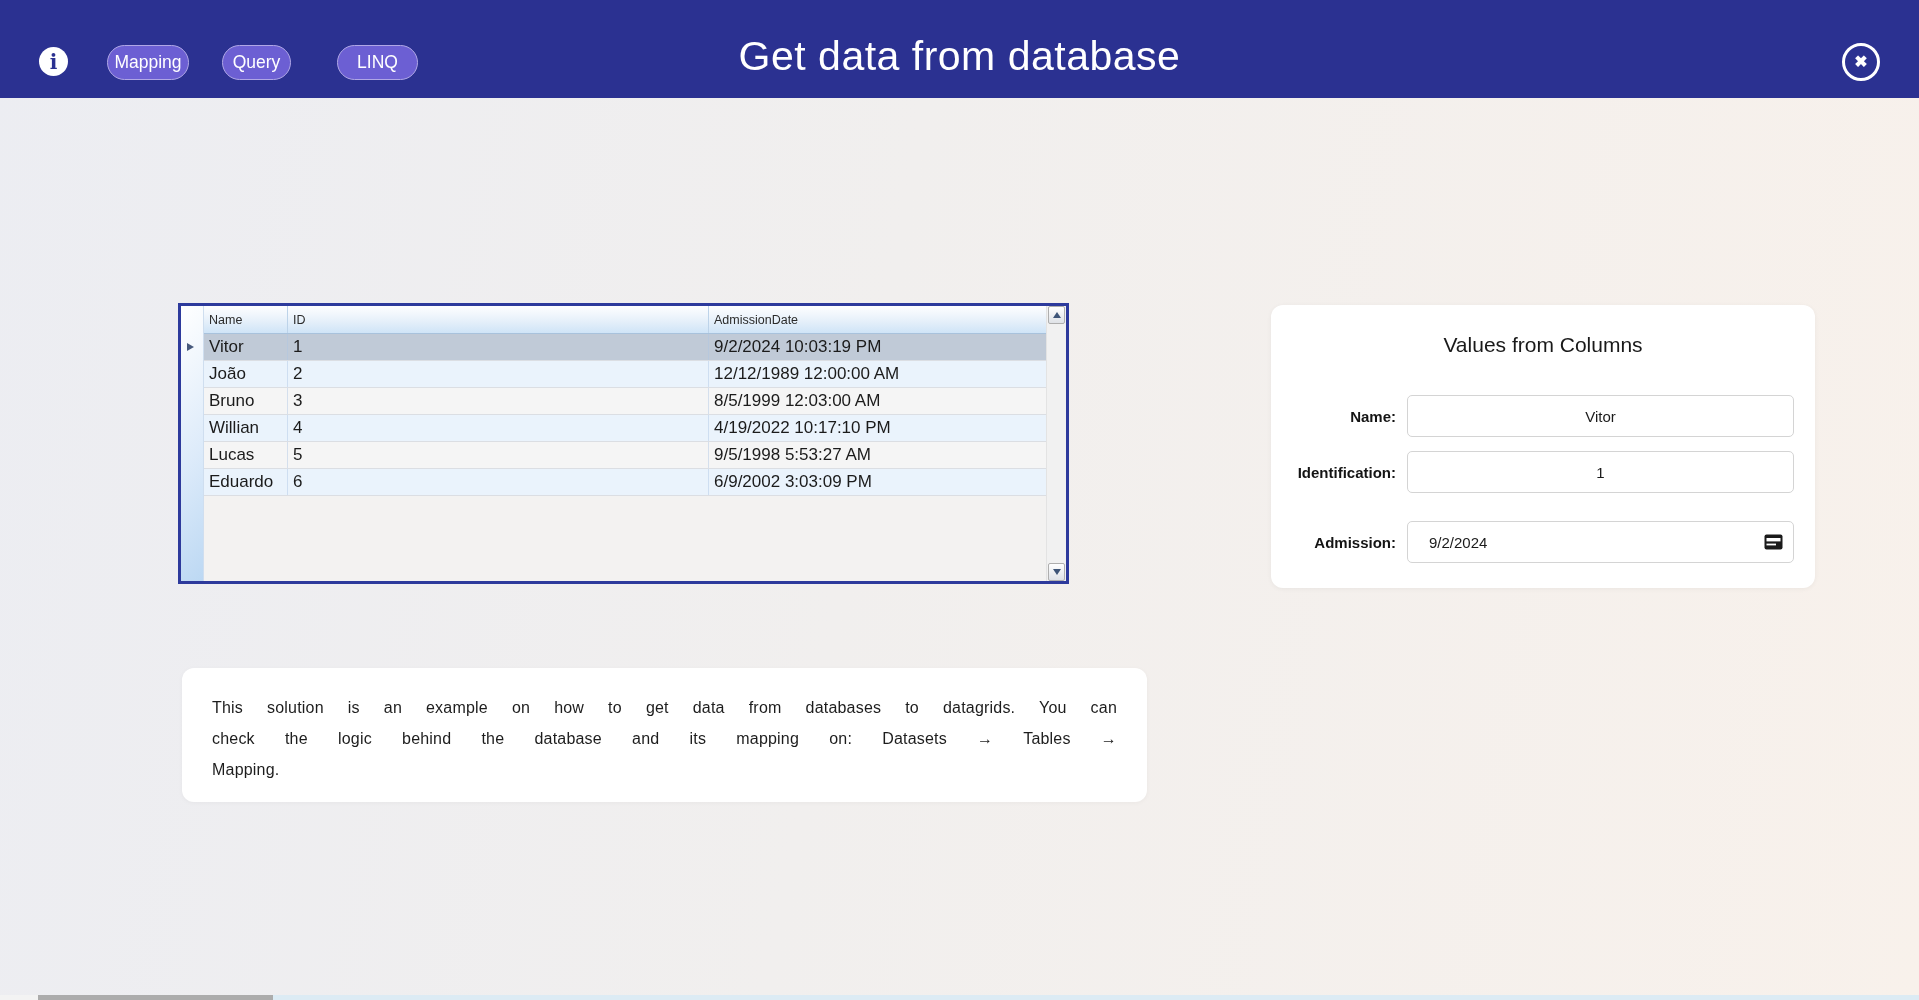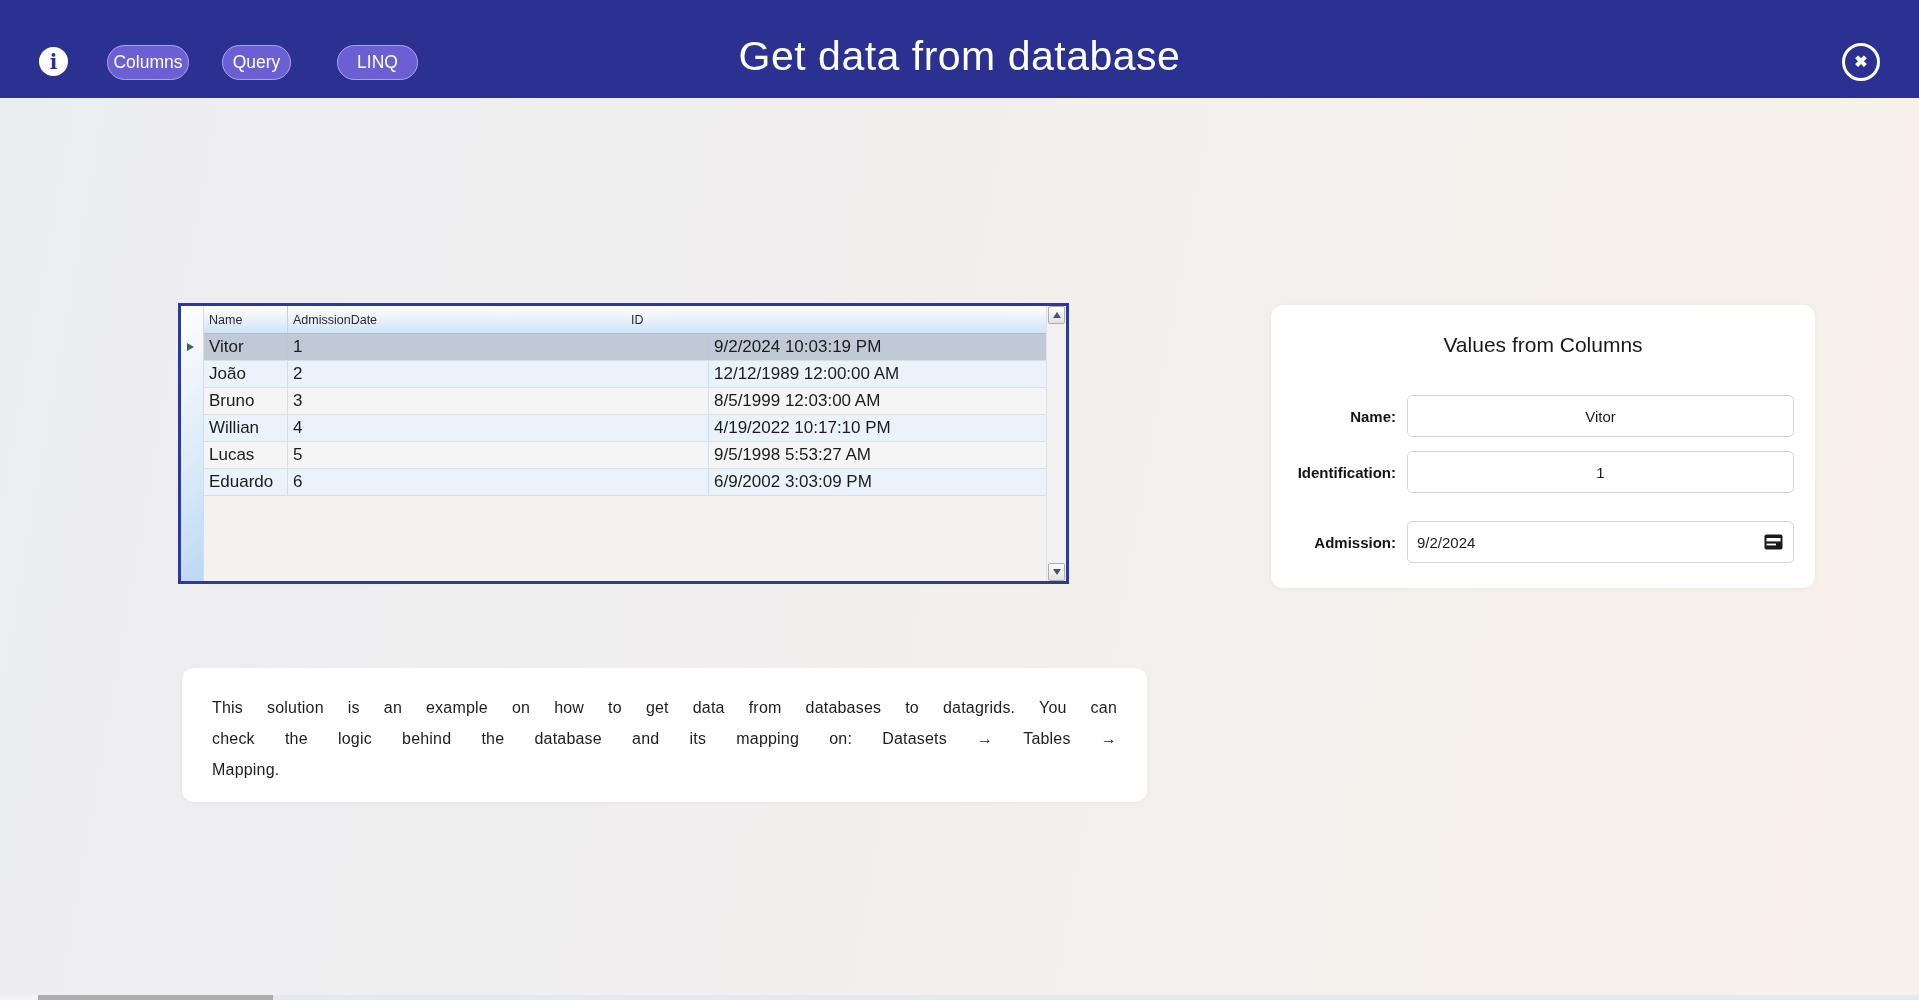--- a/index.html
+++ b/index.html
@@ -64,21 +64,21 @@
   .vp-title{position:absolute;top:28px;left:0;right:0;text-align:center;font-size:21px;color:#191919;}
   .vp-row{position:absolute;left:0;width:100%;height:42px;}
   .vp-row.r1{top:90px;border-radius:21px;}
   .vp-row.r2{top:146px;}
   .vp-row.r3{top:216px;}
   .vp-row label{position:absolute;left:0;width:125px;text-align:right;top:50%;transform:translateY(-50%);
     font-weight:700;font-size:15px;color:#141414;}
   .vp-input{position:absolute;left:136px;top:0;width:387px;height:42px;box-sizing:border-box;
     border:1px solid #d4d4d4;border-radius:5px;background:#ffffff;font-family:inherit;
     font-size:15px;color:#1b1b1b;text-align:center;outline:none;}
-  .vp-input.date{text-align:left;padding-left:9px;padding-right:36px;}
+  .vp-input.date{text-align:left;padding-left:21px;padding-right:36px;}
   .cal-icon{position:absolute;left:493px;top:13px;width:19px;height:16px;cursor:pointer;}
 
   
   .desc-card{position:absolute;left:182px;top:668px;width:965px;height:134px;background:#ffffff;
     border-radius:12px;box-shadow:0 1px 5px rgba(0,0,0,.04);box-sizing:border-box;
     padding:24px 30px 0 30px;}
   .desc-line{font-size:16px;line-height:31px;color:#1d1d1d;letter-spacing:.2px;white-space:nowrap;}
   .desc-line.justify{text-align:justify;text-align-last:justify;white-space:normal;}
 
   
@@ -86,38 +86,38 @@
   .hscroll .gap{position:absolute;left:0;top:0;bottom:0;width:38px;background:#f3f3f3;}
   .hscroll .thumb{position:absolute;left:38px;top:0;bottom:0;width:235px;background:#acacac;}
 </style>
 </head>
 <body>
 
 <div class="header">
   <div class="info-btn">
     <span>i</span>
   </div>
-  <button class="pill pill-mapping">Columns</button>
+  <button class="pill pill-mapping">Mapping</button>
   <button class="pill pill-query">Query</button>
   <button class="pill pill-linq">LINQ</button>
   <h1 class="title">Get data from database</h1>
   <div class="close-btn">
     <span>✖</span>
   </div>
 </div>
 
 <div class="datagrid">
   <div class="row-strip">
     <span class="cur-arrow"></span>
   </div>
 
   <div class="gheader">
     <div class="hcell c-name">Name</div>
+    <div class="hcell c-id">ID</div>
     <div class="hcell c-date">AdmissionDate</div>
-    <div class="hcell c-id">ID</div>
   </div>
 
   <div class="grows">
     <div class="grow selected">
       <div class="gcell c-name">Vitor</div>
       <div class="gcell c-id">1</div>
       <div class="gcell c-date">9/2/2024 10:03:19 PM</div>
     </div>
     <div class="grow blue">
       <div class="gcell c-name">João</div>

